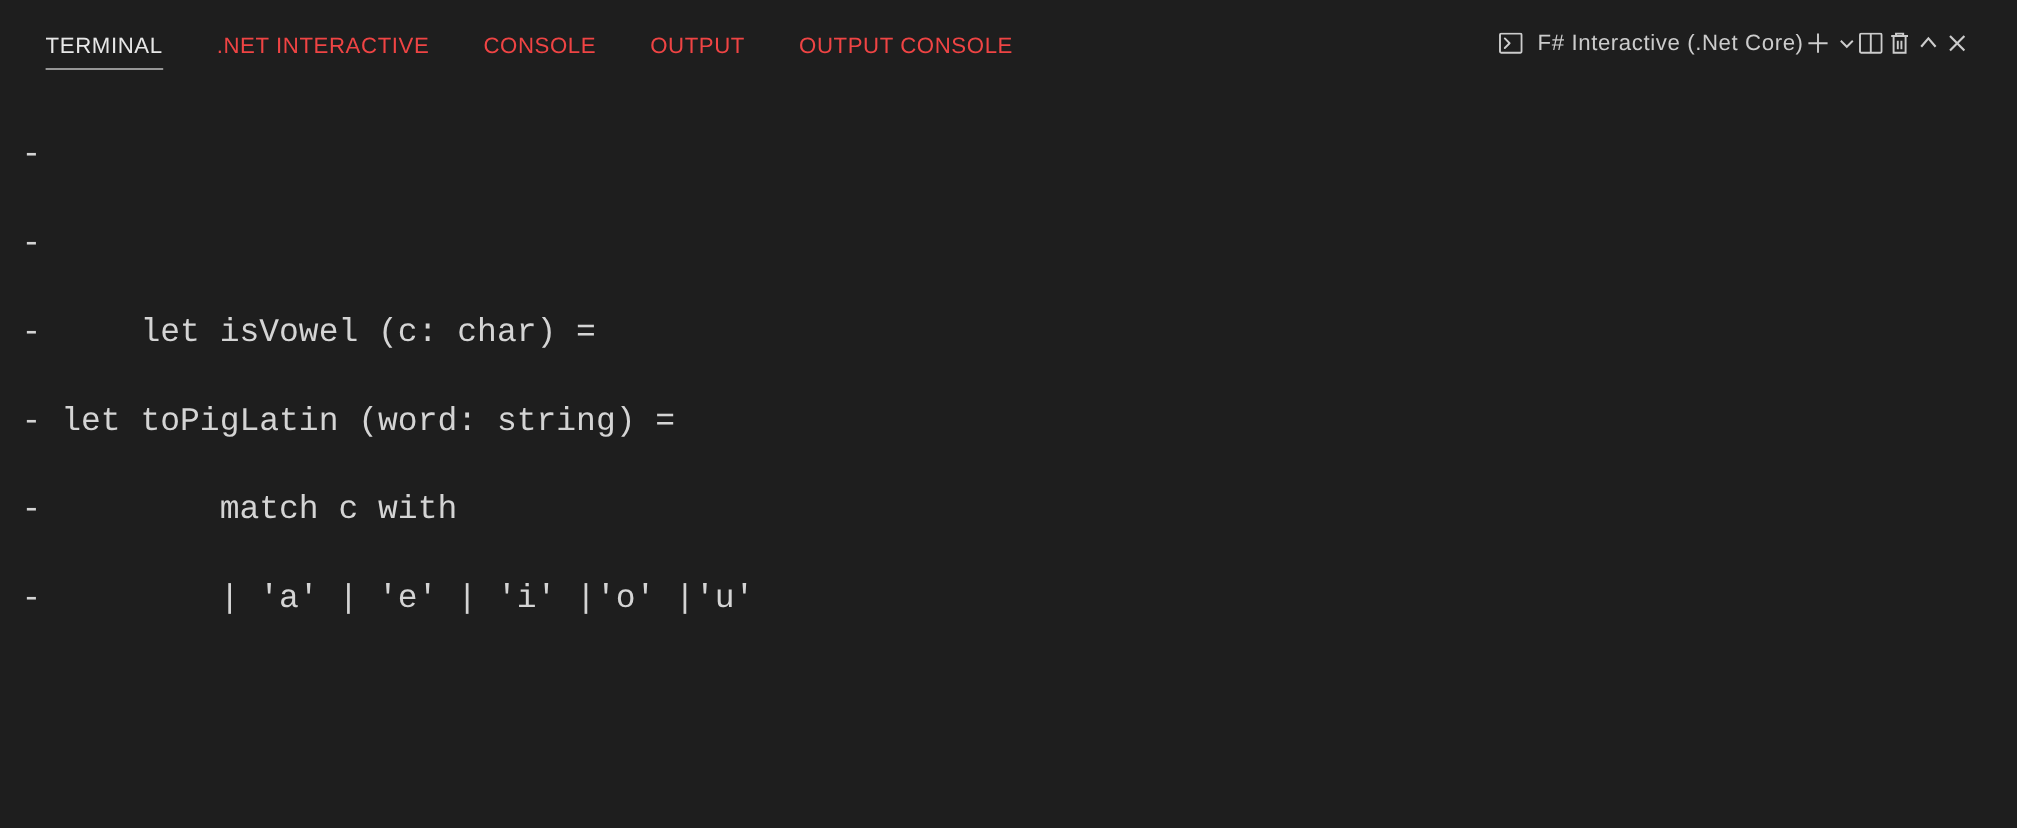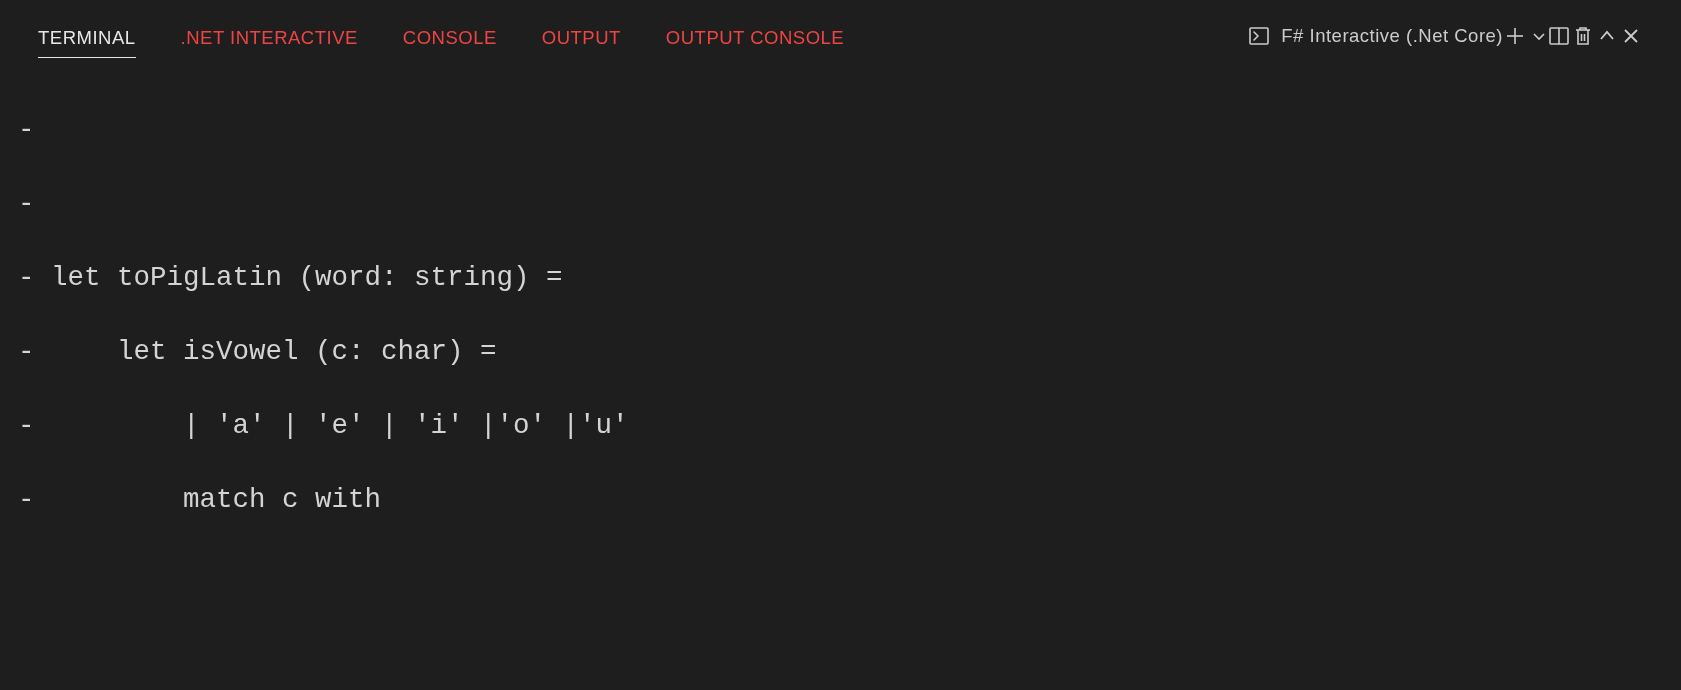--- a/index.html
+++ b/index.html
@@ -151,24 +151,24 @@
           <line x1="3" y1="3" x2="15" y2="15"></line>
           <line x1="15" y1="3" x2="3" y2="15"></line>
         </svg>
       </span>
     </div>
   </div>
 
   <div class="terminal-body">
 <span class="tline">-</span>
 <span class="tline">-</span>
+<span class="tline">-     let isVowel (c: char) =</span>
 <span class="tline">- let toPigLatin (word: string) =</span>
-<span class="tline">-     let isVowel (c: char) =</span>
+<span class="tline">-         match c with</span>
 <span class="tline">-         | 'a' | 'e' | 'i' |'o' |'u'</span>
-<span class="tline">-         match c with</span>
 
 
 
 
 
 
 
   </div>
 
 </div>

